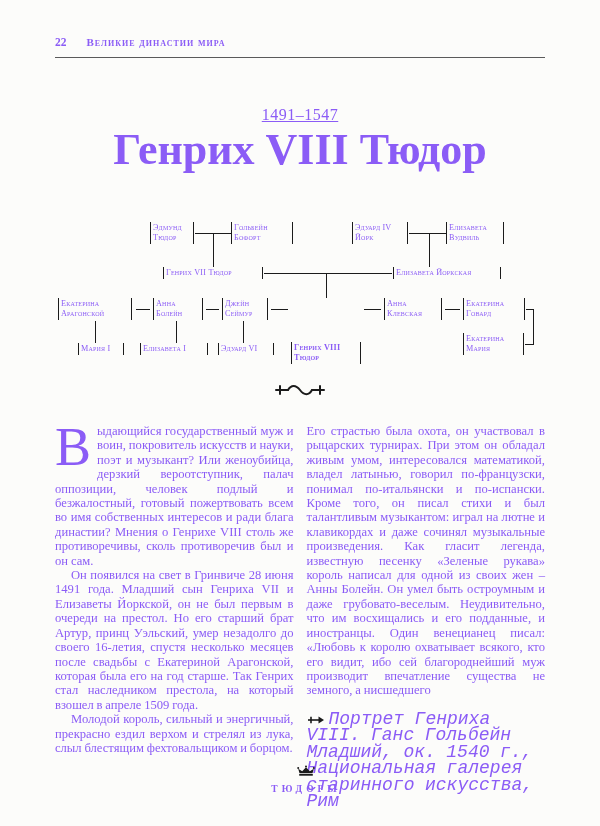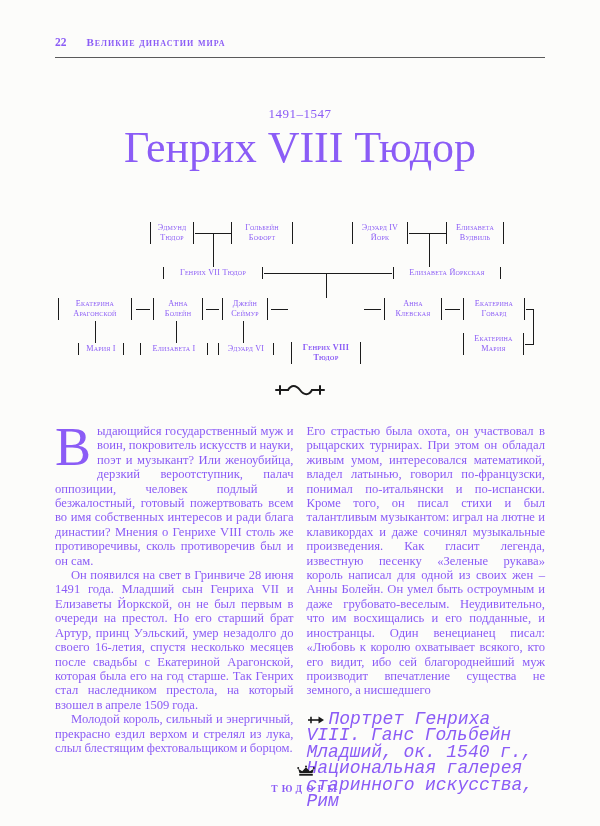--- a/index.html
+++ b/index.html
@@ -7,26 +7,26 @@
         font-family:"Liberation Serif",serif;overflow:hidden;}
 
   
   .header{position:absolute;left:55px;right:55px;top:32px;padding-bottom:7px;
           border-bottom:1.5px solid #5a5a5a;}
   .pagenum{font-weight:bold;font-size:11.5px;}
   .booktitle{font-variant:small-caps;font-weight:bold;font-size:11px;letter-spacing:1px;margin-left:20px;}
 
   
   .titleblock{position:absolute;left:0;right:0;top:106px;text-align:center;}
-  .years{font-size:13px;letter-spacing:.5px;}
-  .heroname{font-size:44px;line-height:46px;margin-top:3px;font-weight:400;}
+  .years{font-size:16px;letter-spacing:.5px;text-decoration:underline;}
+  .heroname{font-size:44px;line-height:46px;margin-top:3px;font-weight:700;}
 
   
   .tree{position:absolute;left:0;top:215px;width:600px;height:150px;font-size:8.2px;}
-  .person{position:absolute;text-align:center;border-left:1px solid #1b1b1b;border-right:1px solid #1b1b1b;
+  .person{position:absolute;border-left:1px solid #1b1b1b;border-right:1px solid #1b1b1b;
           padding:1px 2px;font-variant:small-caps;letter-spacing:.2px;line-height:10px;box-sizing:border-box;}
   .person .pl{display:block;white-space:nowrap;}
   .person.bold{font-weight:bold;margin-top:44px;}
   .tl{position:absolute;background:#1b1b1b;}
   .h{height:1px;} .v{width:1px;}
 
   
   .divider{position:absolute;left:0;right:0;top:383px;text-align:center;}
 
   

